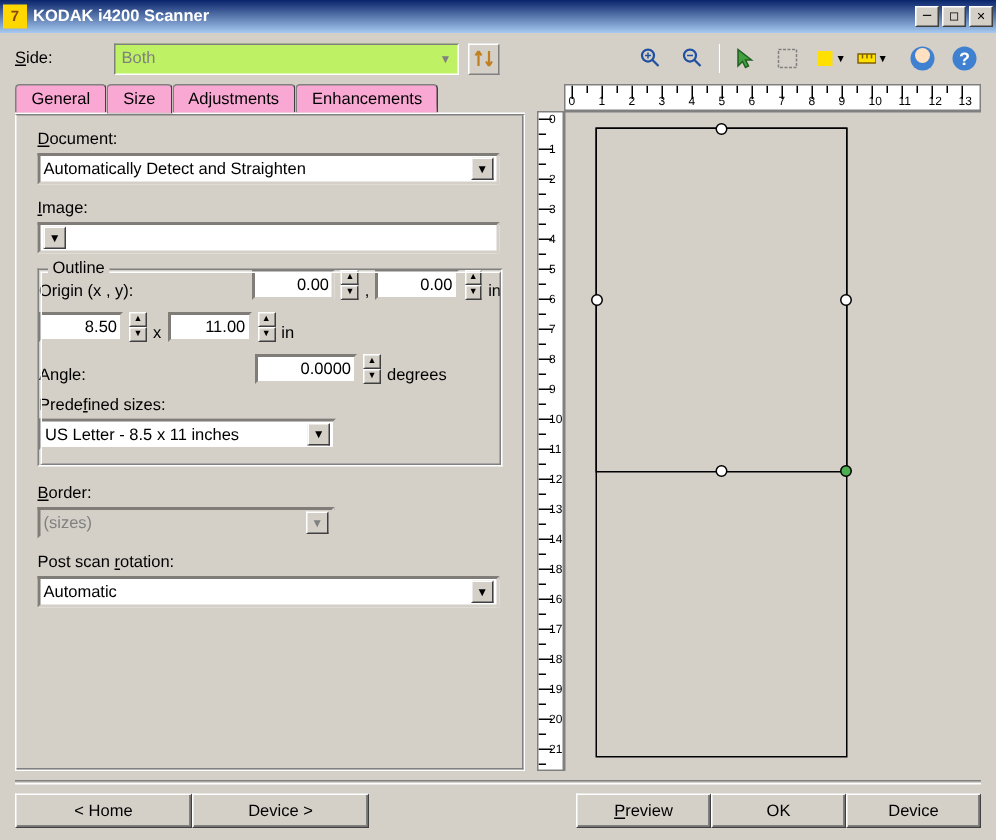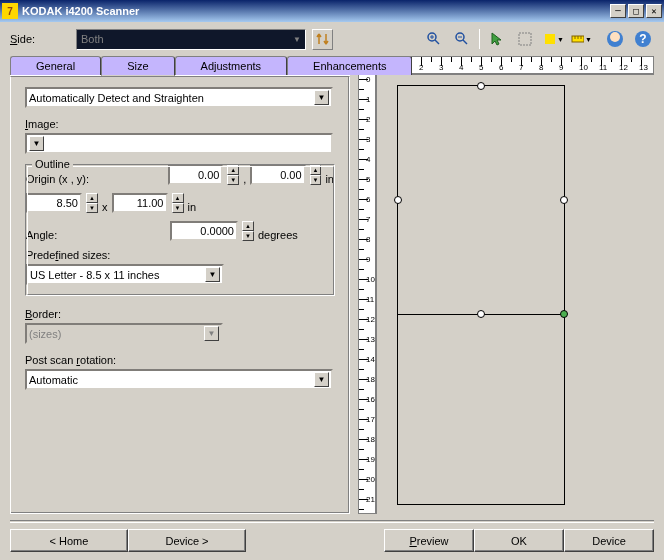--- a/index.html
+++ b/index.html
@@ -8,32 +8,32 @@
 
 .titlebar { background: linear-gradient(#0a246a, #a6caf0); height: 22px; display: flex; align-items: center; padding: 0 2px; color: white; font-weight: bold; }
 .titlebar .app-icon { width: 16px; height: 16px; background: #ffd700; margin-right: 4px; display: flex; align-items: center; justify-content: center; font-size: 10px; color: #8b4513; }
 .titlebar .title { flex: 1; font-size: 11px; }
 .titlebar .winbtns { display: flex; gap: 2px; }
 .titlebar .winbtn { width: 16px; height: 14px; background: #d4d0c8; border: 1px solid #fff; border-right-color: #404040; border-bottom-color: #404040; display: flex; align-items: center; justify-content: center; font-size: 9px; font-family: Marlett, monospace; color: black; cursor: pointer; }
 
 
 .toparea { display: flex; align-items: center; padding: 6px 10px; gap: 6px; }
 .side-label { width: 60px; }
-.side-select { width: 230px; height: 21px; background: #0f172a; border: 1px solid #808080; border-right-color: #fff; border-bottom-color: #fff; padding: 2px 4px; color: #808080; display: flex; justify-content: space-between; align-items: center; }
+.side-select { width: 230px; height: 21px; background: #bef264; border: 1px solid #808080; border-right-color: #fff; border-bottom-color: #fff; padding: 2px 4px; color: #808080; display: flex; justify-content: space-between; align-items: center; }
 .side-btn { width: 21px; height: 21px; border: 1px solid #fff; border-right-color: #808080; border-bottom-color: #808080; background: #d4d0c8; display: flex; align-items: center; justify-content: center; }
 .toolbar-right { margin-left: auto; display: flex; gap: 6px; align-items: center; }
 .tool-icon { width: 22px; height: 22px; display: flex; align-items: center; justify-content: center; cursor: pointer; }
 
 
 .content { display: flex; padding: 0 10px; gap: 8px; }
 .left-panel { width: 340px; }
 
 
 .tabs { display: flex; border-bottom: 1px solid #fff; position: relative; z-index: 1; }
-.tab { padding: 3px 25px; border: 1px solid #808080; border-bottom: none; background: #c4b5fd; border-top-left-radius: 3px; border-top-right-radius: 3px; border-right-color: #404040; margin-right: 0px; cursor: pointer; text-align: right; }
+.tab { padding: 3px 10px; border: 1px solid #808080; border-bottom: none; background: #f9a8d4; border-top-left-radius: 3px; border-top-right-radius: 3px; border-right-color: #404040; margin-right: 0px; cursor: pointer; text-align: right; }
 .tab.active { border-bottom: 1px solid #d4d0c8; position: relative; top: 0px; margin-bottom: -1px; z-index: 2; font-weight:normal; }
 .tab-body { border: 1px solid #fff; border-left-color: #fff; border-top-color:#808080; padding: 10px 14px; height: 438px; position: relative; }
 .tab-body::before { content:''; position:absolute; left:0; top:0; right:0; bottom:0; border:1px solid #808080; border-top:none; border-left:none; pointer-events:none; }
 
 .field-label { display: block; margin-bottom: 3px; }
 .field-label .mn { text-decoration: underline; }
 .combo { width: 308px; height: 21px; background: #fff; border: 2px inset #d4d0c8; display: flex; align-items: center; padding: 0 2px; justify-content: space-between; margin-bottom: 10px; }
 .combo.disabled { background: #d4d0c8; color: #808080; }
 .combo .arrow { width: 15px; height: 15px; background: #d4d0c8; border: 1px solid #fff; border-right-color: #404040; border-bottom-color: #404040; display: flex; align-items: center; justify-content: center; font-size:8px; }
 .combo.selected .val { background: #0a246a; color: #fff; width: 100%; padding: 1px 2px; }
@@ -164,20 +164,21 @@
 
 <div class="content">
   <div class="left-panel">
     <div class="tabs">
       <div class="tab">General</div>
       <div class="tab active">Size</div>
       <div class="tab">Adjustments</div>
       <div class="tab">Enhancements</div>
     </div>
     <div class="tab-body">
+      <span class="field-label"><span class="mn">D</span>ocument:</span>
       <div class="combo">
         <span class="val">Automatically Detect and Straighten</span>
         <div class="arrow">▼</div>
       </div>
 
       <span class="field-label"><span class="mn">I</span>mage:</span>
       <div class="combo selected">
         <div class="arrow">▼</div>
       </div>
 

